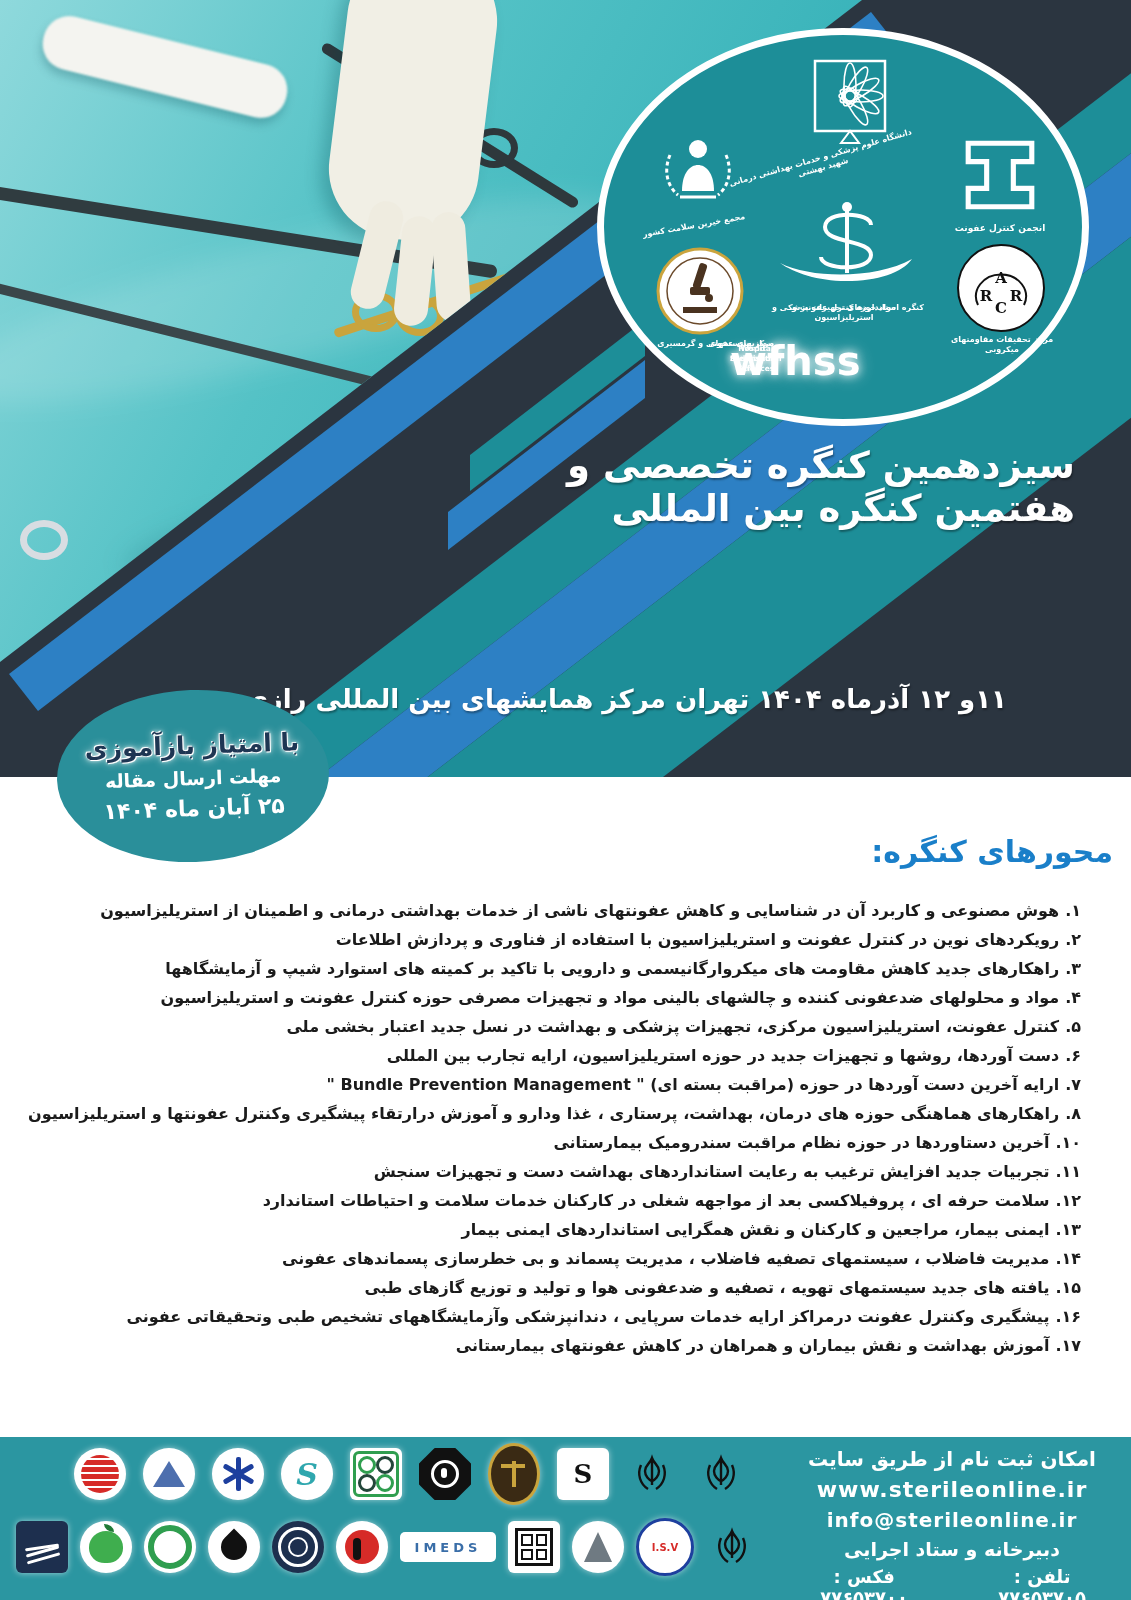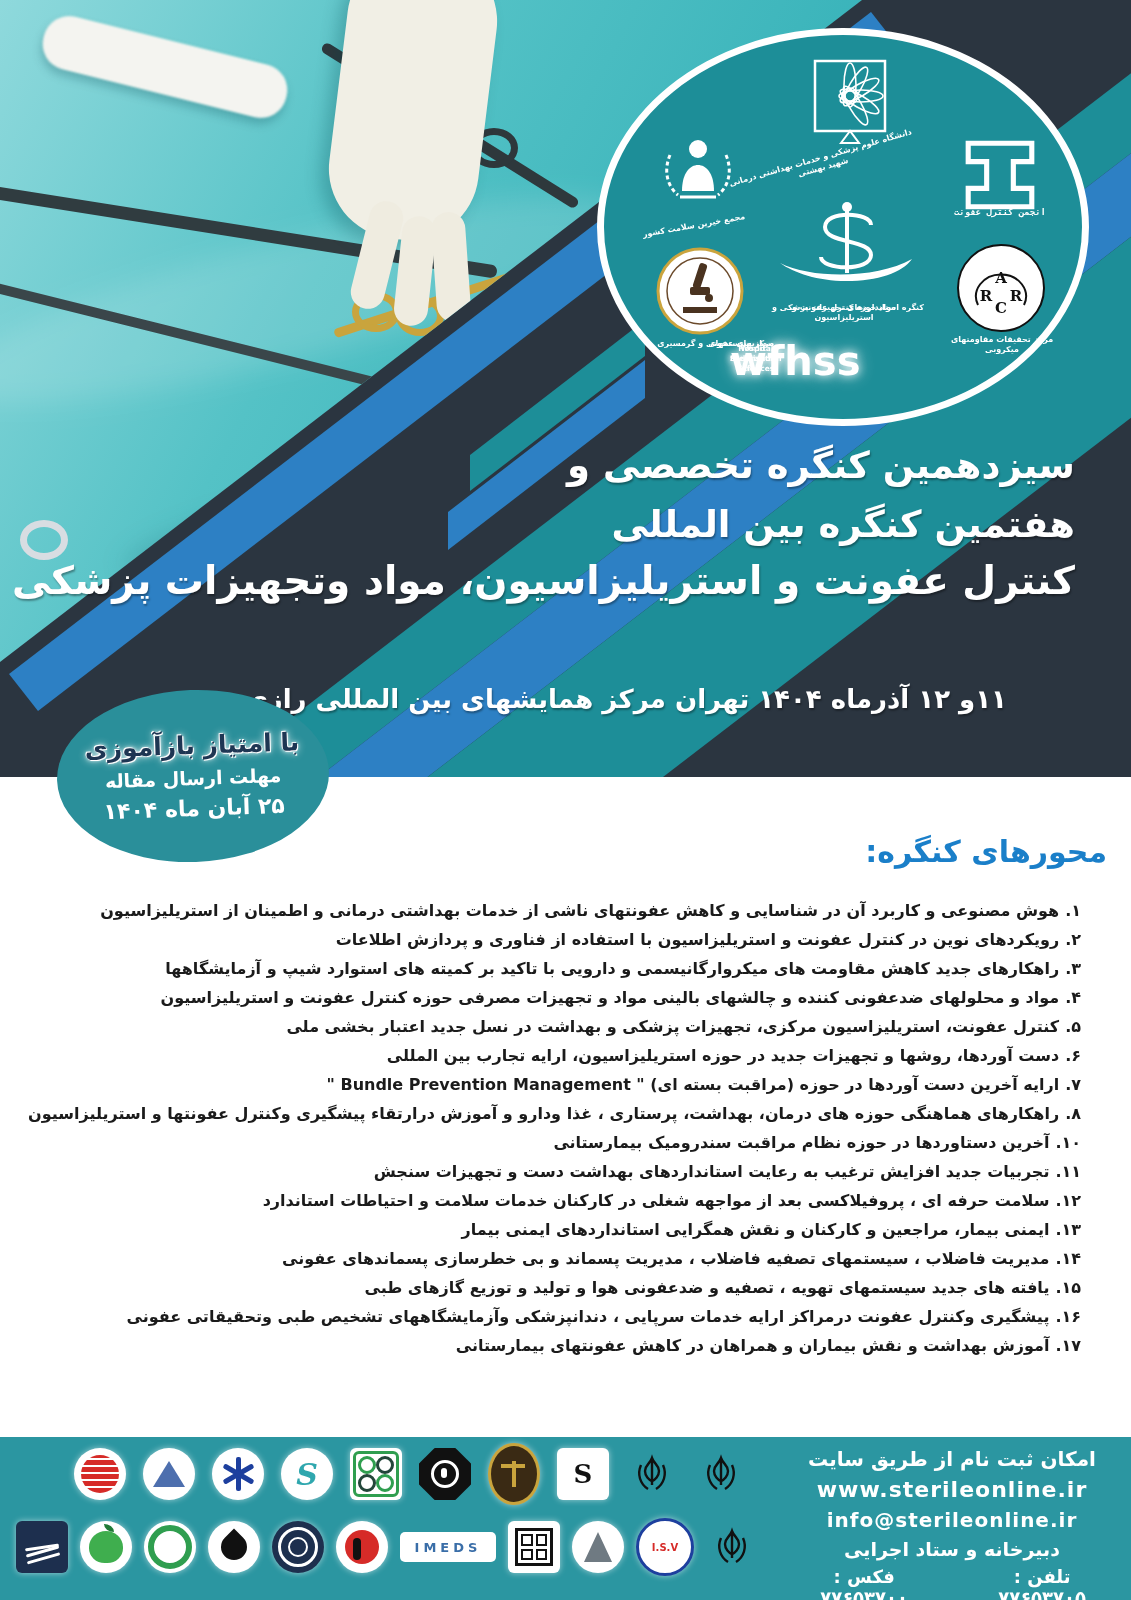--- a/index.html
+++ b/index.html
@@ -56,53 +56,53 @@
   .org-oval{position:absolute;left:597px;top:28px;width:492px;height:398px;background:#1d8e98;
             border:7px solid #ffffff;border-radius:50%;box-sizing:border-box;}
   .org-oval *{position:absolute;}
   .cap{color:#ffffff;font-size:8px;font-weight:bold;text-align:center;line-height:1.25;}
   .cap9{font-size:9px;}
   .beheshti-svg{left:190px;top:14px;}
   .beheshti-cap{left:118px;top:118px;width:200px;transform:rotate(-16deg);}
   .charity-svg{left:48px;top:92px;}
   .charity-cap{left:20px;top:186px;width:140px;transform:rotate(-10deg);}
   .assoc-svg{left:356px;top:100px;}
-  .assoc-cap{left:338px;top:173px;width:116px;font-family:Liberation Mono, monospace;}
+  .assoc-cap{left:338px;top:188px;width:116px;}
   .tropical-svg{left:52px;top:212px;}
   .tropical-cap{left:20px;top:304px;width:150px;}
   .sc-svg{left:158px;top:162px;}
   .sc-cap{left:160px;top:268px;width:160px;}
   .arcr-svg{left:352px;top:208px;}
   .arcr-cap{left:338px;top:300px;width:120px;}
   .wfhss{left:126px;top:306px;width:230px;text-align:center;direction:ltr;}
   .wfhss .big{font-size:40px;font-weight:bold;color:#ffffff;line-height:1;
               text-shadow:0 0 10px rgba(255,255,255,.95),0 0 18px rgba(255,255,255,.6);}
   .wfhss .sub{margin-top:3px;font-size:7.5px;color:#ffffff;font-weight:bold;line-height:1.3;
               text-shadow:0 0 6px rgba(255,255,255,.8);}
 
   
   .title-block{position:absolute;right:56px;top:444px;text-align:right;color:#ffffff;}
   .title-line{font-weight:bold;white-space:nowrap;text-shadow:1px 2px 2px rgba(0,0,0,.35);}
-  .t1{font-size:37px;margin-bottom:16px;}
+  .t1{font-size:37px;}
   .t2{font-size:37px;margin-bottom:12px;}
   .t3{font-size:39px;}
   .date-line{position:absolute;right:124px;top:684px;font-size:26px;font-weight:bold;color:#ffffff;
              white-space:nowrap;text-shadow:1px 2px 2px rgba(0,0,0,.35);}
 
   
   .badge{position:absolute;left:57px;top:690px;width:272px;height:172px;background:#2a8f9a;
          border-radius:50%;z-index:5;display:flex;flex-direction:column;align-items:center;
          justify-content:center;gap:7px;transform:rotate(-2deg);}
   .badge .b1{font-size:25px;font-weight:bold;color:#1e3653;
              text-shadow:0 0 4px #fff,1px 1px 0 #fff,-1px -1px 0 #fff,0 0 8px #fff;}
   .badge .b2{font-size:19px;font-weight:bold;color:#ffffff;}
   .badge .b3{font-size:22px;font-weight:bold;color:#ffffff;}
 
   
-  .topics-heading{position:absolute;right:24px;top:834px;font-size:30px;font-weight:bold;color:#1a7fc9;}
+  .topics-heading{position:absolute;right:18px;top:834px;font-size:30px;font-weight:bold;color:#1a7fc9;}
   .topics-list{position:absolute;right:46px;left:30px;top:892px;margin:4px;padding:0;list-style:none;}
   .topic-item{font-size:16px;font-weight:bold;color:#1b1b1b;line-height:29px;white-space:nowrap;
               text-align:right;}
   .topic-item .num{margin-left:6px;}
 
   
   .footer{position:absolute;left:0;top:1437px;width:1131px;height:163px;background:#2b96a1;}
   .register{position:absolute;right:14px;top:10px;width:330px;display:flex;flex-direction:column;
             gap:6px;text-align:center;color:#ffffff;font-weight:bold;}
   .reg-1{font-size:20px;}
@@ -287,21 +287,20 @@
         <div class="sub">
           <div>World Federation for</div>
           <div>Hospital Sterilisation Sciences</div>
         </div>
       </div>
     </div>
 
     <div class="title-block">
       <div class="title-line t1">سیزدهمین کنگره تخصصی و</div>
       <div class="title-line t2">هفتمین کنگره بین المللی</div>
-      <div class="title-line t3">کنترل عفونت و استریلیزاسیون، مواد وتجهیزات پزشکی</div>
     </div>
     <div class="date-line">۱۱و ۱۲ آذرماه ۱۴۰۴ تهران مرکز همایشهای بین المللی رازی</div>
   </div>
 
   <div class="badge">
     <div class="b1">با امتیاز بازآموزی</div>
     <div class="b2">مهلت ارسال مقاله</div>
     <div class="b3">۲۵ آبان ماه ۱۴۰۴</div>
   </div>
 

